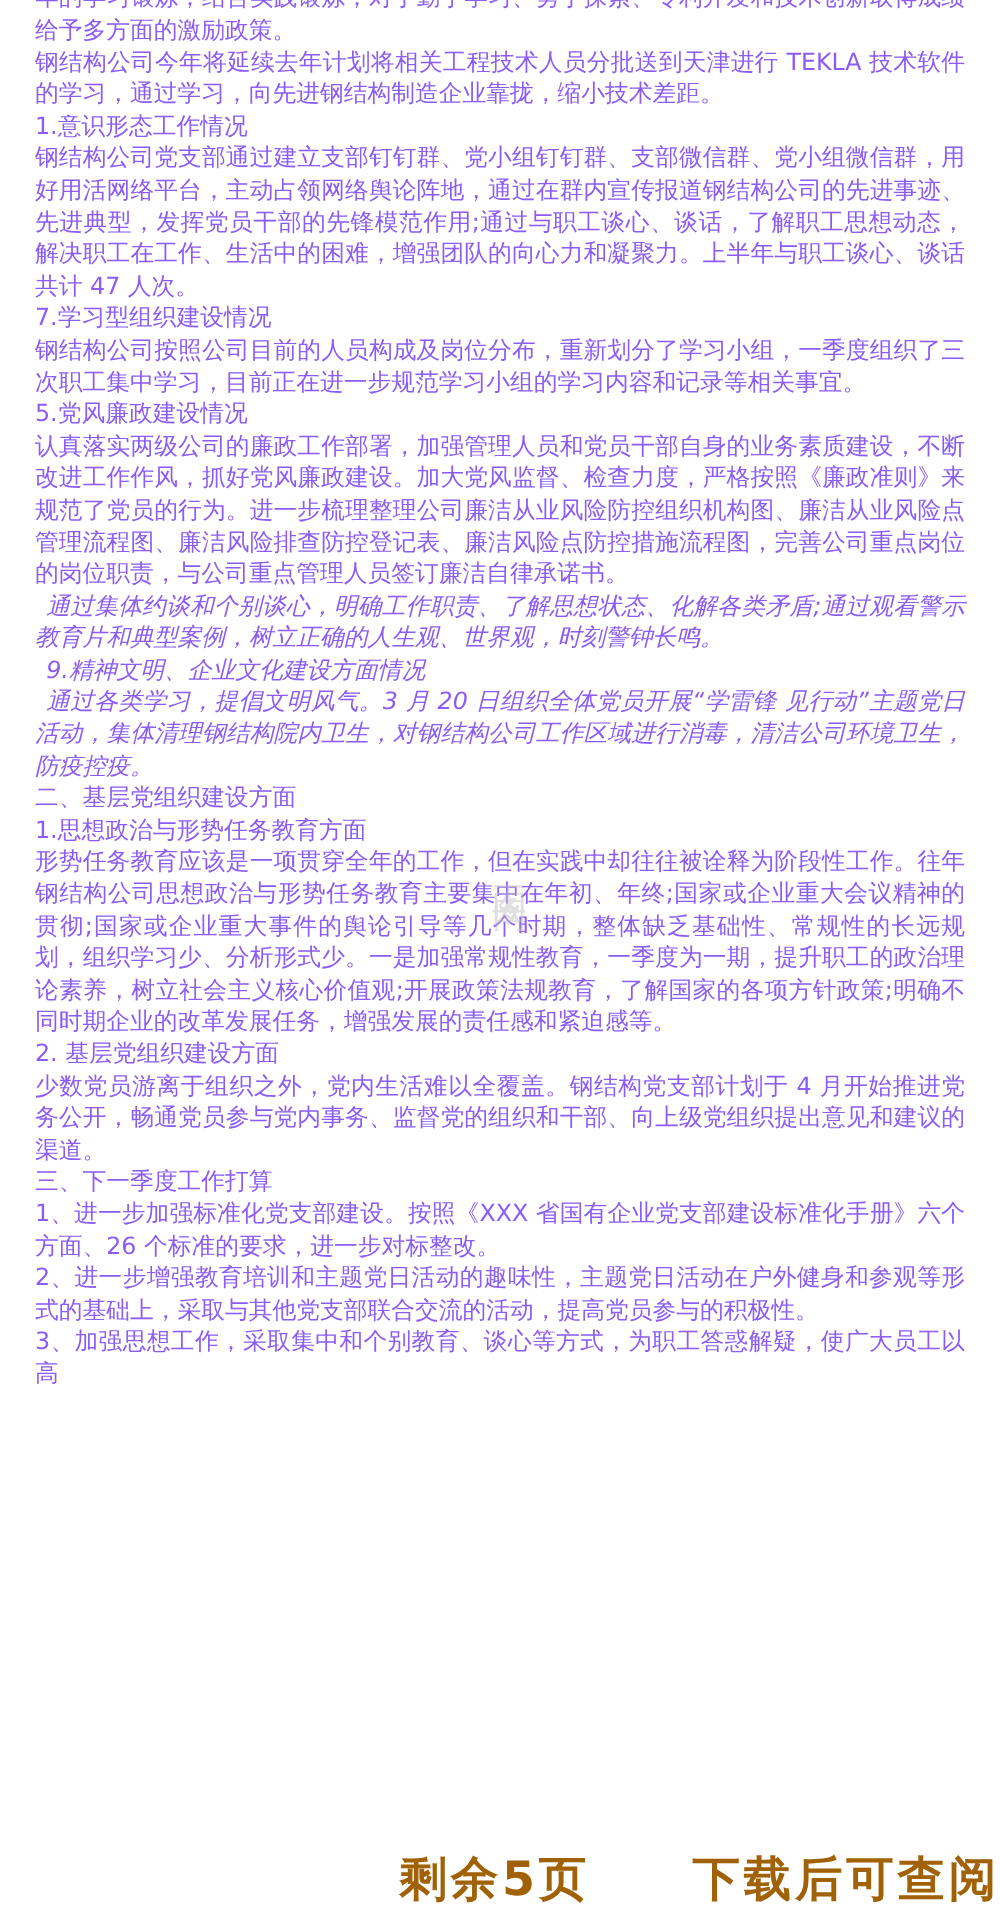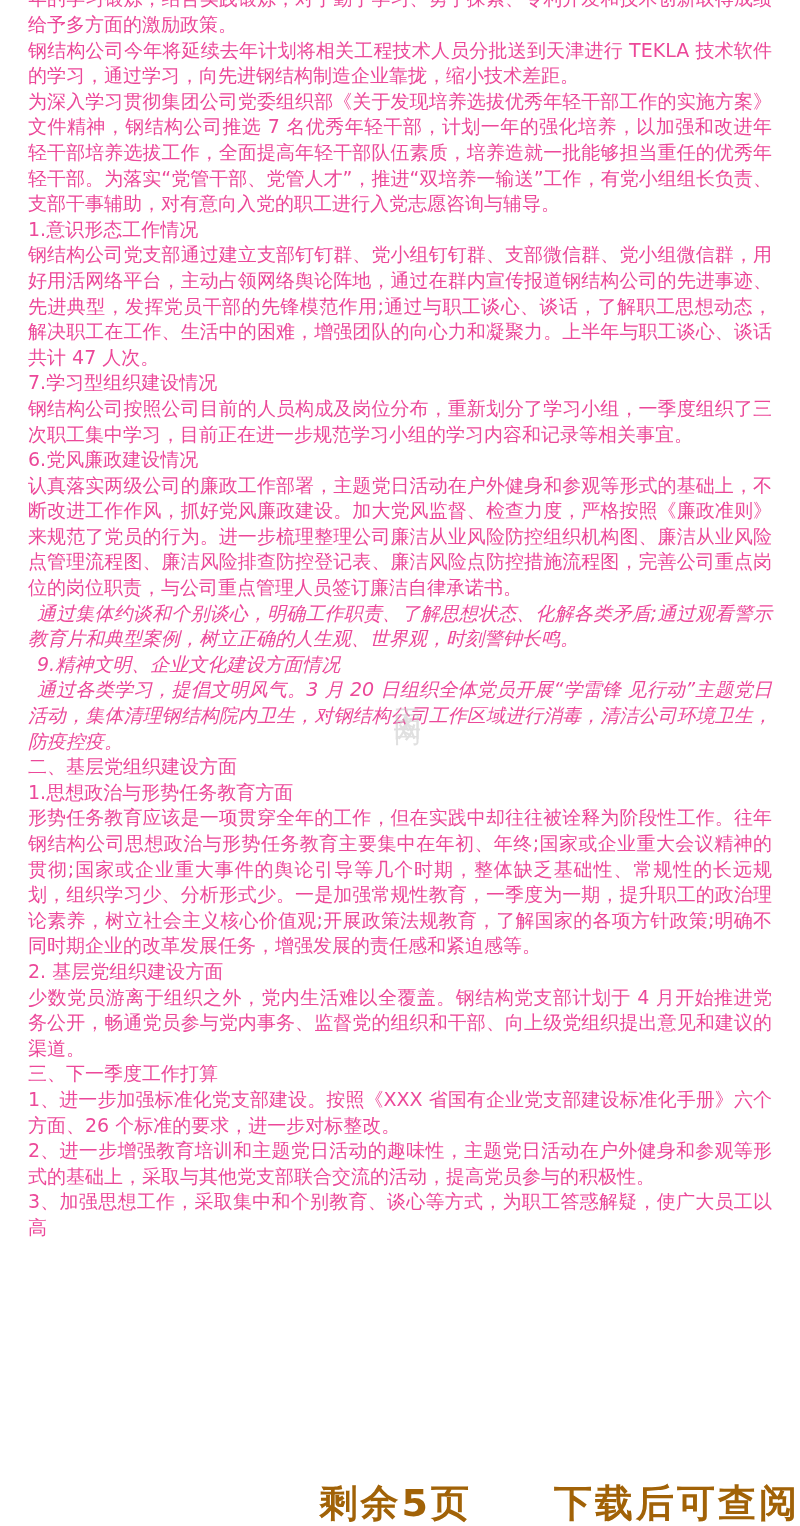--- a/index.html
+++ b/index.html
@@ -6,21 +6,21 @@
   html, body { margin: 0; padding: 0; background: #ffffff; }
   .page {
     width: 800px; height: 1526px; position: relative; overflow: hidden;
     background: #ffffff;
     font-family: "DejaVu Sans", "Liberation Sans", sans-serif;
   }
   .doc {
     padding: 0 28px;
     font-size: 19px;
     line-height: 25.6px;
-    color: #ec4899;
+    color: #8b5cf6;
     text-align: justify;
   }
   .doc p { margin: 0; }
   .clip { height: 12px; overflow: hidden; }
   .clip p { margin-top: -14px; }
   .gap-after { margin-bottom: 54px; }
   .indent-sm { text-indent: 9px; font-style: italic; }
   .watermark {
     position: absolute; top: 686px; left: 388px;
     font-size: 28px; color: #c2c2c2; opacity: 0.5;
@@ -39,27 +39,26 @@
 </head>
 <body>
 
 <div class="page">
   <div class="doc">
     <div class="clip">
       <p>年的学习锻炼，结合实践锻炼，对于勤于学习、勇于探索、专利开发和技术创新取得成绩的职工</p>
     </div>
     <p class="gap-after">给予多方面的激励政策。</p>
     <p>钢结构公司今年将延续去年计划将相关工程技术人员分批送到天津进行 TEKLA 技术软件的学习，通过学习，向先进钢结构制造企业靠拢，缩小技术差距。</p>
-    <p>为深入学习贯彻集团公司党委组织部《关于发现培养选拔优秀年轻干部工作的实施方案》文件精神，钢结构公司推选 7 名优秀年轻干部，计划一年的强化培养，以加强和改进年轻干部培养选拔工作，全面提高年轻干部队伍素质，培养造就一批能够担当重任的优秀年轻干部。为落实“党管干部、党管人才”，推进“双培养一输送”工作，有党小组组长负责、支部干事辅助，对有意向入党的职工进行入党志愿咨询与辅导。</p>
     <p>1.意识形态工作情况</p>
     <p>钢结构公司党支部通过建立支部钉钉群、党小组钉钉群、支部微信群、党小组微信群，用好用活网络平台，主动占领网络舆论阵地，通过在群内宣传报道钢结构公司的先进事迹、先进典型，发挥党员干部的先锋模范作用;通过与职工谈心、谈话，了解职工思想动态，解决职工在工作、生活中的困难，增强团队的向心力和凝聚力。上半年与职工谈心、谈话共计 47 人次。</p>
     <p>7.学习型组织建设情况</p>
     <p>钢结构公司按照公司目前的人员构成及岗位分布，重新划分了学习小组，一季度组织了三次职工集中学习，目前正在进一步规范学习小组的学习内容和记录等相关事宜。</p>
-    <p>6.党风廉政建设情况</p>
-    <p>认真落实两级公司的廉政工作部署，主题党日活动在户外健身和参观等形式的基础上，不断改进工作作风，抓好党风廉政建设。加大党风监督、检查力度，严格按照《廉政准则》来规范了党员的行为。进一步梳理整理公司廉洁从业风险防控组织机构图、廉洁从业风险点管理流程图、廉洁风险排查防控登记表、廉洁风险点防控措施流程图，完善公司重点岗位的岗位职责，与公司重点管理人员签订廉洁自律承诺书。</p>
+    <p>5.党风廉政建设情况</p>
+    <p>认真落实两级公司的廉政工作部署，加强管理人员和党员干部自身的业务素质建设，不断改进工作作风，抓好党风廉政建设。加大党风监督、检查力度，严格按照《廉政准则》来规范了党员的行为。进一步梳理整理公司廉洁从业风险防控组织机构图、廉洁从业风险点管理流程图、廉洁风险排查防控登记表、廉洁风险点防控措施流程图，完善公司重点岗位的岗位职责，与公司重点管理人员签订廉洁自律承诺书。</p>
     <p class="indent-sm">通过集体约谈和个别谈心，明确工作职责、了解思想状态、化解各类矛盾;通过观看警示教育片和典型案例，树立正确的人生观、世界观，时刻警钟长鸣。</p>
     <p class="indent-sm">9.精神文明、企业文化建设方面情况</p>
     <p class="indent-sm">通过各类学习，提倡文明风气。3 月 20 日组织全体党员开展“学雷锋 见行动”主题党日活动，集体清理钢结构院内卫生，对钢结构公司工作区域进行消毒，清洁公司环境卫生，防疫控疫。</p>
     <p>二、基层党组织建设方面</p>
     <p>1.思想政治与形势任务教育方面</p>
     <p>形势任务教育应该是一项贯穿全年的工作，但在实践中却往往被诠释为阶段性工作。往年钢结构公司思想政治与形势任务教育主要集中在年初、年终;国家或企业重大会议精神的贯彻;国家或企业重大事件的舆论引导等几个时期，整体缺乏基础性、常规性的长远规划，组织学习少、分析形式少。一是加强常规性教育，一季度为一期，提升职工的政治理论素养，树立社会主义核心价值观;开展政策法规教育，了解国家的各项方针政策;明确不同时期企业的改革发展任务，增强发展的责任感和紧迫感等。</p>
     <p>2. 基层党组织建设方面</p>
     <p>少数党员游离于组织之外，党内生活难以全覆盖。钢结构党支部计划于 4 月开始推进党务公开，畅通党员参与党内事务、监督党的组织和干部、向上级党组织提出意见和建议的渠道。</p>
     <p>三、下一季度工作打算</p>
     <p>1、进一步加强标准化党支部建设。按照《XXX 省国有企业党支部建设标准化手册》六个方面、26 个标准的要求，进一步对标整改。</p>

